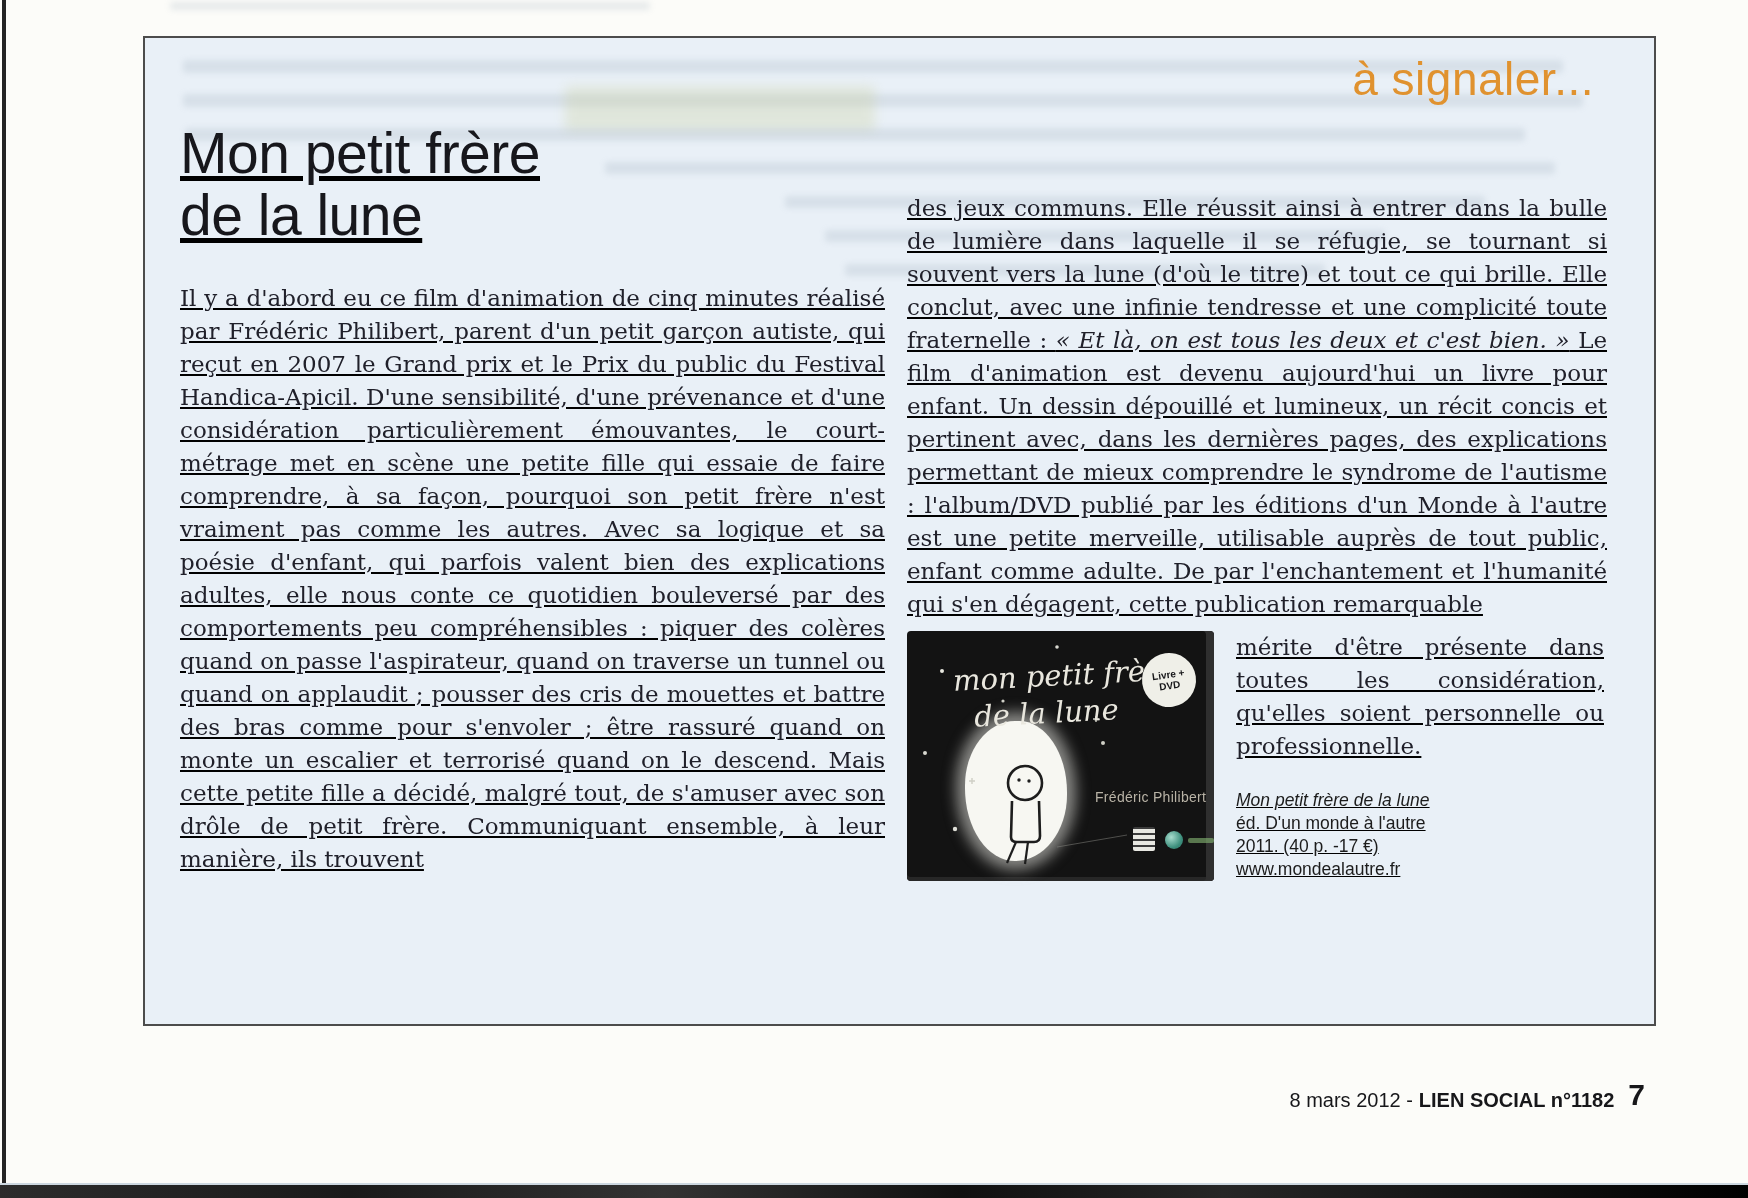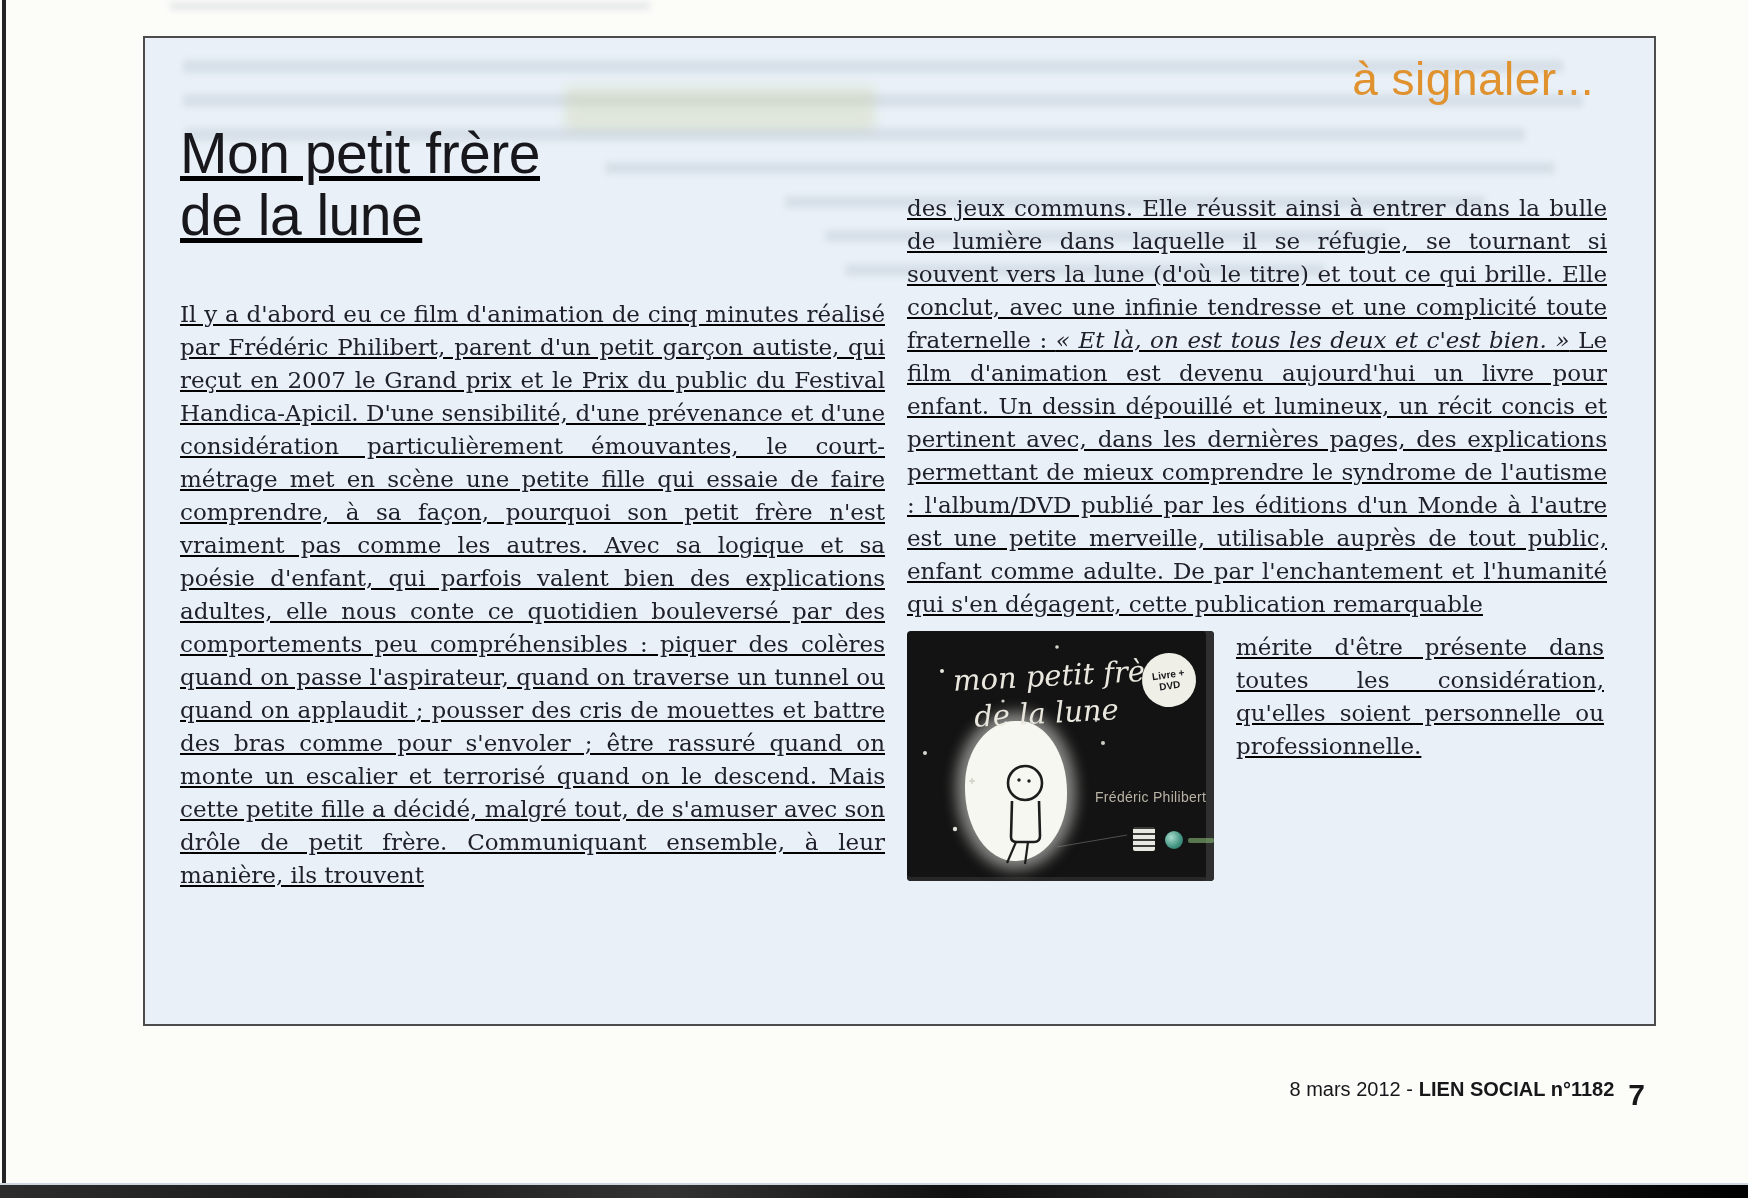--- a/index.html
+++ b/index.html
@@ -35,21 +35,21 @@
   .col-right { width:700px; flex:0 0 auto; margin-top:70px; }
 
   .title {
     font-size:57px; line-height:62px; color:#17171c; letter-spacing:-0.5px;
     font-family:"Liberation Sans", sans-serif;
   }
   .body-text {
     font-family:"DejaVu Serif", serif;
     font-size:23px; line-height:33px; text-align:justify; color:#20202a;
   }
-  .col-left .body-text { margin-top:52px; }
+  .col-left .body-text { margin-top:36px; }
   .quote-italic { font-style:italic; }
 
   
   .cover-row { display:flex; margin-top:10px; }
   .book-cover {
     position:relative; flex:0 0 auto; width:307px; height:250px;
     background:#131313; border-radius:4px;
     box-shadow: inset -8px 0 0 #2f2f2f, inset 0 -4px 0 #272727;
   }
   .cover-art { position:absolute; left:0; top:0; }
@@ -83,21 +83,21 @@
   .cover-side { margin-left:22px; width:368px; }
   .caption {
     margin-top:26px; font-size:17.5px; line-height:23px; color:#1c1c1c;
     font-family:"Liberation Sans", sans-serif;
   }
   .caption-title { font-style:italic; }
 
   
   .footer {
     position:absolute; top:1078px; right:103px; z-index:2;
-    display:flex; align-items:flex-start; color:#17171a;
+    display:flex; align-items:flex-end; color:#17171a;
     font-size:20px;
   }
   .footer .journal { font-weight:bold; margin-left:6px; }
   .footer .pageno { font-weight:bold; font-size:30px; margin-left:14px; }
 </style>
 </head>
 <body>
 
 <div class="left-edge-line"></div>
 <div class="bottom-bar"></div>
@@ -165,20 +165,26 @@
               <div>DVD</div>
             </div>
             <div class="cover-author">Frédéric Philibert</div>
             <div class="cover-logo-1"></div>
             <div class="cover-logo-2"></div>
             <div class="cover-logo-2-text"></div>
           </div>
 
           <div class="cover-side">
             <div class="body-text">mérite d'être présente dans toutes les considération, qu'elles soient personnelle ou professionnelle.</div>
+            <div class="caption">
+              <div class="caption-title">Mon petit frère de la lune</div>
+              <div>éd. D'un monde à l'autre</div>
+              <div>2011. (40 p. -17 €)</div>
+              <div>www.mondealautre.fr</div>
+            </div>
           </div>
         </div>
 
       </div>
     </div>
   </div>
 </div>
 
 <div class="footer">
   <span>8 mars 2012 -</span>

